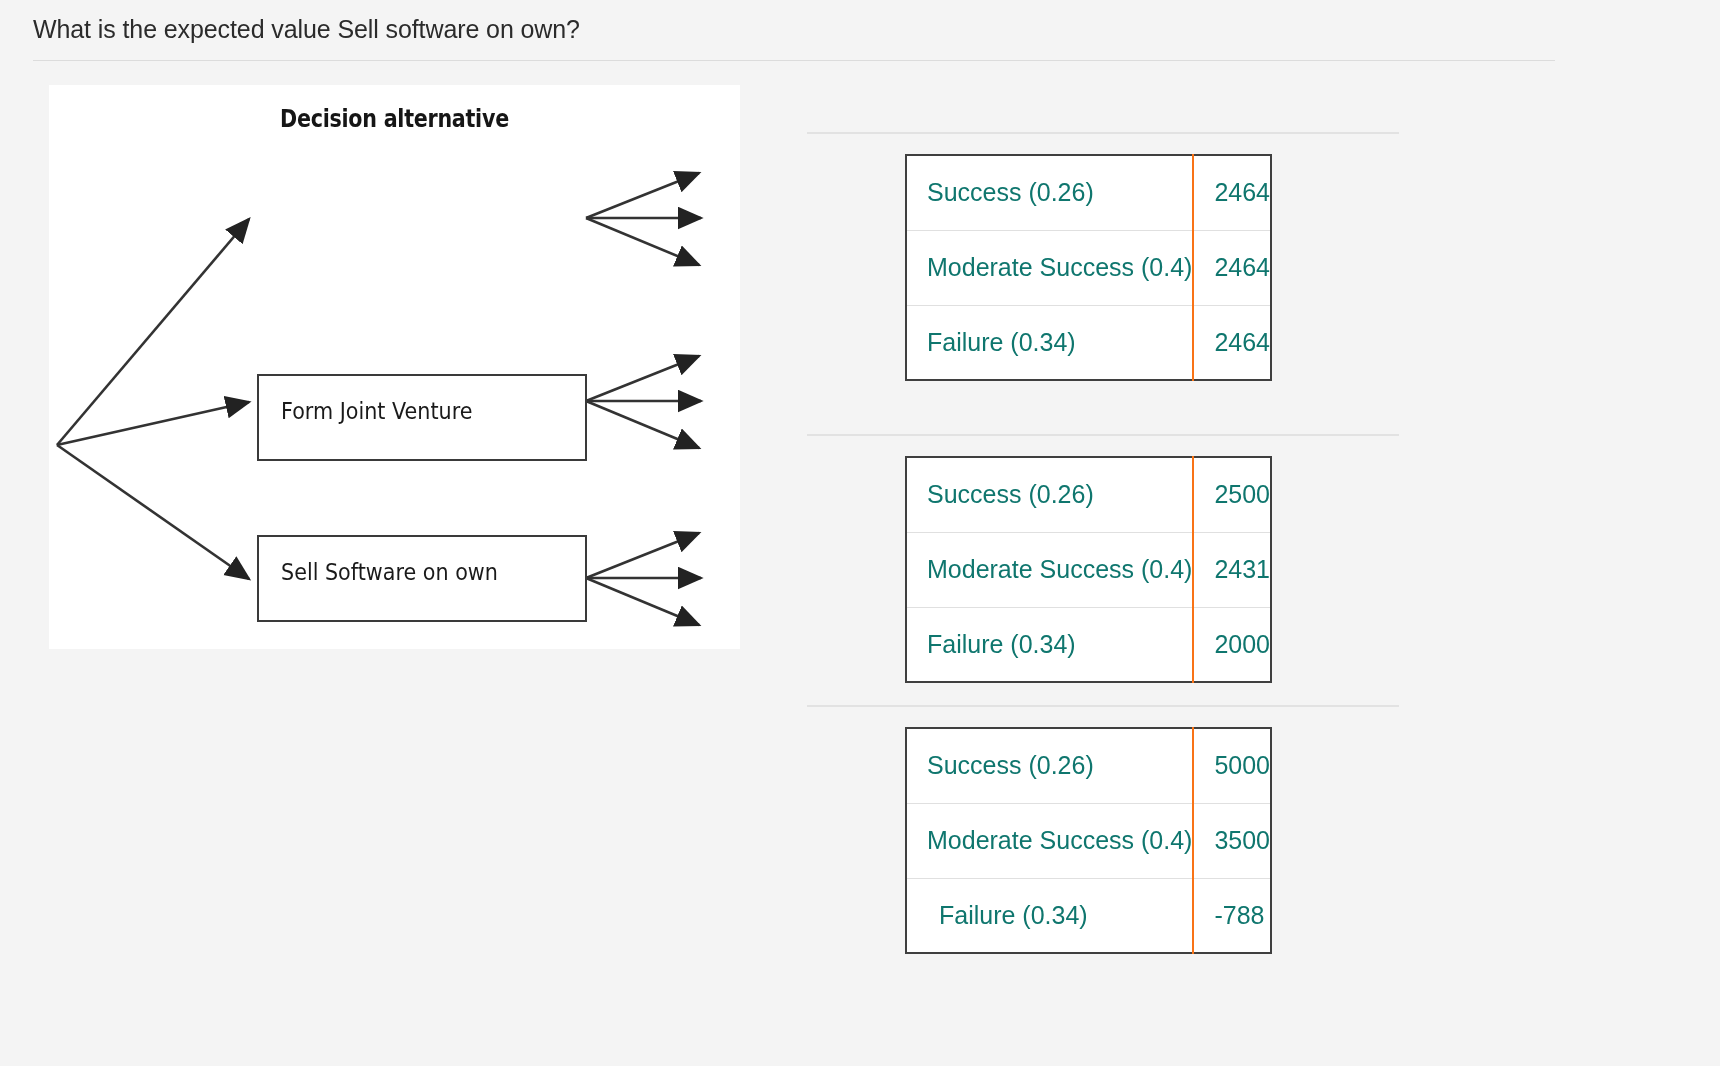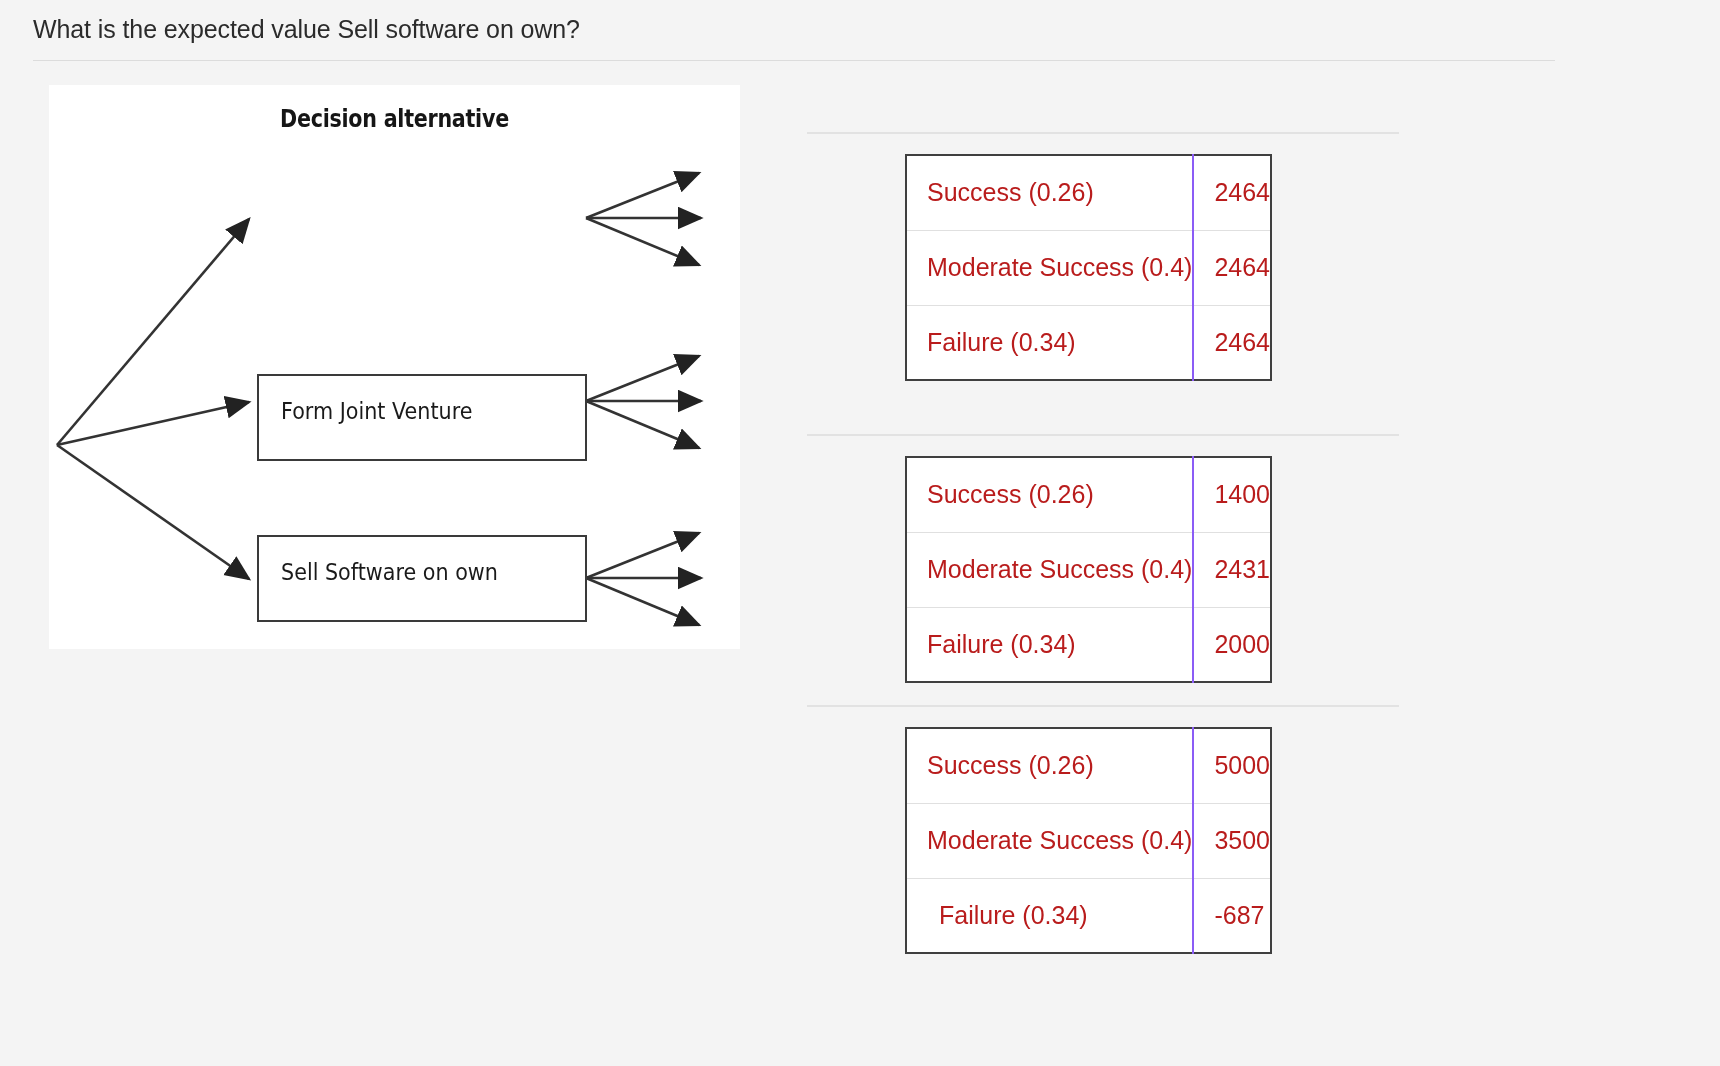--- a/index.html
+++ b/index.html
@@ -102,29 +102,29 @@
     left: 14px;
     top: 22px;
     border-collapse: collapse;
     background: #ffffff;
     border: 2px solid #3f3f3f;
     table-layout: fixed;
   }
   .payoff-table td {
     border: 1px solid #e0e0e0;
     font-size: 25px;
-    color: #b91c1c;
+    color: #0f766e;
     height: 75px;
     padding: 0 0 0 20px;
     vertical-align: middle;
     white-space: nowrap;
     margin-left: 44px;
   }
   .payoff-table td.col-outcome { width: 460px; border-left: none; }
-  .payoff-table td.col-value   { width: 158px; border-right: none; border-left: 2px solid #8b5cf6; }
+  .payoff-table td.col-value   { width: 158px; border-right: none; border-left: 2px solid #f97316; }
   .payoff-table tr:first-child td { border-top: none; }
   .payoff-table tr:last-child  td { border-bottom: none; }
   .payoff-table td.indent { padding-left: 32px; }
 </style>
 </head>
 <body>
 
 <div class="question-bar">
   <div class="question-text">What is the expected value Sell software on own?</div>
   <div class="question-rule"></div>
@@ -192,21 +192,21 @@
     </tbody>
   </table>
 </div>
 
 <div class="table-block" style="left:905px; top:434px;">
   <div class="table-rule" style="left:-98px;"></div>
   <table class="payoff-table" style="left:0px;">
     <tbody>
       <tr>
         <td class="col-outcome">Success (0.26)</td>
-        <td class="col-value">1400</td>
+        <td class="col-value">2500</td>
       </tr>
       <tr>
         <td class="col-outcome">Moderate Success (0.4)</td>
         <td class="col-value">2431</td>
       </tr>
       <tr>
         <td class="col-outcome">Failure (0.34)</td>
         <td class="col-value">2000</td>
       </tr>
     </tbody>
@@ -220,17 +220,17 @@
       <tr>
         <td class="col-outcome">Success (0.26)</td>
         <td class="col-value">5000</td>
       </tr>
       <tr>
         <td class="col-outcome">Moderate Success (0.4)</td>
         <td class="col-value">3500</td>
       </tr>
       <tr>
         <td class="col-outcome indent">Failure (0.34)</td>
-        <td class="col-value">-687</td>
+        <td class="col-value">-788</td>
       </tr>
     </tbody>
   </table>
 </div>
 
 </body></html>

